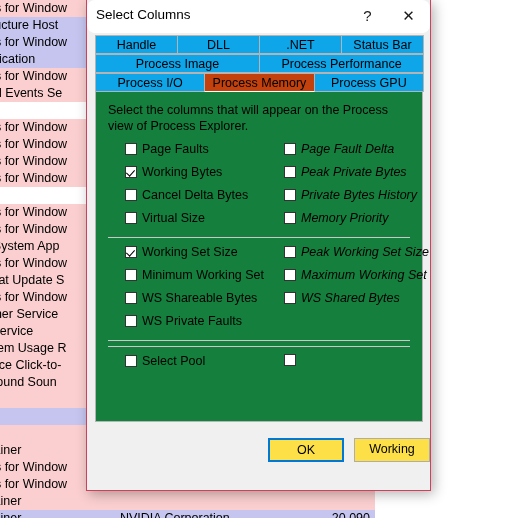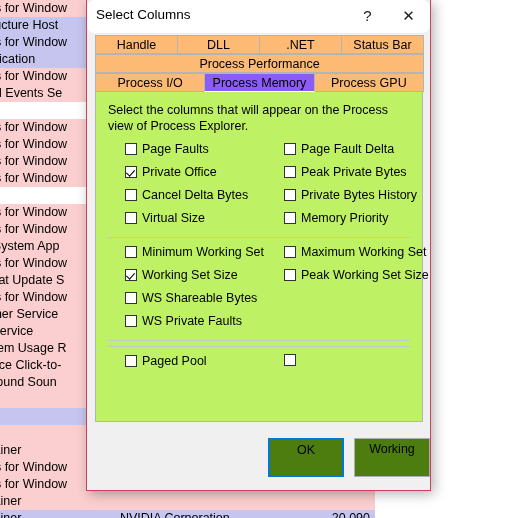--- a/index.html
+++ b/index.html
@@ -117,43 +117,43 @@
     display: flex;
     height: 19px;
   }
   .tab {
     flex: 1;
     height: 19px;
     line-height: 18px;
     text-align: center;
     font-size: 12.5px;
     color: #000;
-    background: #fdba74;
+    background: #0ea5e9;
     border: 1px solid #b4b4b4;
     margin-right: -1px;
     box-sizing: border-box;
     cursor: default;
     white-space: nowrap;
     overflow: hidden;
   }
   .tab.active {
-    background: #8b5cf6;
+    background: #c2410c;
     border-bottom-color: #ffffff;
     position: relative;
     z-index: 3;
   }
 
   
   #panel {
     position: absolute;
     left: 8px;
     top: 92px;
     width: 328px;
     height: 330px;
-    background: #bef264;
+    background: #15803d;
     border: 1px solid #b4b4b4;
     border-top: none;
     box-sizing: border-box;
   }
   #desc {
     position: absolute;
     left: 12px;
     top: 10px;
     width: 300px;
     font-size: 12.5px;
@@ -175,21 +175,21 @@
   }
   .cbitem {
     position: absolute;
     top: 2px;
     display: flex;
     align-items: center;
     cursor: default;
     padding-left: 16px;
   }
   .cbitem.col-left  { left: 13px; }
-  .cbitem.col-right { left: 172px; }
+  .cbitem.col-right { left: 172px; font-style: italic; }
   .cbbox {
     width: 12px;
     height: 12px;
     border: 1px solid #333333;
     background: #ffffff;
     box-sizing: border-box;
     position: relative;
     flex: none;
   }
   .cbbox.checked::after {
@@ -220,26 +220,26 @@
     position: absolute;
     left: 0;
     bottom: 0;
     width: 100%;
     height: 68px;
   }
   .dlgbtn {
     position: absolute;
     top: 16px;
     width: 76px;
-    height: 39px;
+    height: 24px;
     line-height: 21px;
     text-align: center;
     font-size: 12.5px;
     color: #000;
-    background: #4d7c0f;
+    background: #fde047;
     border: 1px solid #adadad;
     box-sizing: border-box;
     cursor: default;
   }
   #ok-btn {
     left: 181px;
     border: 2px solid #0078d7;
   }
   #cancel-btn {
     left: 267px;
@@ -358,20 +358,21 @@
   </div>
 
   <div id="tabstrip">
       <div class="tab-row">
         <div class="tab">Handle</div>
         <div class="tab">DLL</div>
         <div class="tab">.NET</div>
         <div class="tab">Status Bar</div>
       </div>
       <div class="tab-row">
+        <div class="tab">Process Image</div>
         <div class="tab">Process Performance</div>
       </div>
       <div class="tab-row">
         <div class="tab">Process I/O</div>
         <div class="tab active">Process Memory</div>
         <div class="tab">Process GPU</div>
       </div>
     </div>
 
   <div id="panel">
@@ -384,21 +385,21 @@
               <span class="cblabel">Page Faults</span>
             </div>
             <div class="cbitem col-right">
               <span class="cbbox"></span>
               <span class="cblabel">Page Fault Delta</span>
             </div>
           </div>
           <div class="cbrow">
             <div class="cbitem col-left">
               <span class="cbbox checked"></span>
-              <span class="cblabel">Private Office</span>
+              <span class="cblabel">Working Bytes</span>
             </div>
             <div class="cbitem col-right">
               <span class="cbbox"></span>
               <span class="cblabel">Peak Private Bytes</span>
             </div>
           </div>
           <div class="cbrow">
             <div class="cbitem col-left">
               <span class="cbbox"></span>
               <span class="cblabel">Cancel Delta Bytes</span>
@@ -416,58 +417,62 @@
             <div class="cbitem col-right">
               <span class="cbbox"></span>
               <span class="cblabel">Memory Priority</span>
             </div>
           </div>
         </div>
         <div class="divider"></div>
         <div class="cbgroup">
           <div class="cbrow">
             <div class="cbitem col-left">
-              <span class="cbbox"></span>
-              <span class="cblabel">Minimum Working Set</span>
-            </div>
-            <div class="cbitem col-right">
-              <span class="cbbox"></span>
-              <span class="cblabel">Maximum Working Set</span>
-            </div>
-          </div>
-          <div class="cbrow">
-            <div class="cbitem col-left">
               <span class="cbbox checked"></span>
               <span class="cblabel">Working Set Size</span>
             </div>
             <div class="cbitem col-right">
               <span class="cbbox"></span>
               <span class="cblabel">Peak Working Set Size</span>
             </div>
           </div>
           <div class="cbrow">
             <div class="cbitem col-left">
               <span class="cbbox"></span>
+              <span class="cblabel">Minimum Working Set</span>
+            </div>
+            <div class="cbitem col-right">
+              <span class="cbbox"></span>
+              <span class="cblabel">Maximum Working Set</span>
+            </div>
+          </div>
+          <div class="cbrow">
+            <div class="cbitem col-left">
+              <span class="cbbox"></span>
               <span class="cblabel">WS Shareable Bytes</span>
+            </div>
+            <div class="cbitem col-right">
+              <span class="cbbox"></span>
+              <span class="cblabel">WS Shared Bytes</span>
             </div>
           </div>
           <div class="cbrow">
             <div class="cbitem col-left">
               <span class="cbbox"></span>
               <span class="cblabel">WS Private Faults</span>
             </div>
           </div>
         </div>
         <div class="divider"></div>
         <div class="divider"></div>
         <div class="cbgroup">
           <div class="cbrow">
             <div class="cbitem col-left">
               <span class="cbbox"></span>
-              <span class="cblabel">Paged Pool</span>
+              <span class="cblabel">Select Pool</span>
             </div>
             <div class="cbitem col-right">
               <span class="cbbox"></span>
             </div>
           </div>
         </div>
       </div>
   </div>
 
   <div id="footer">

